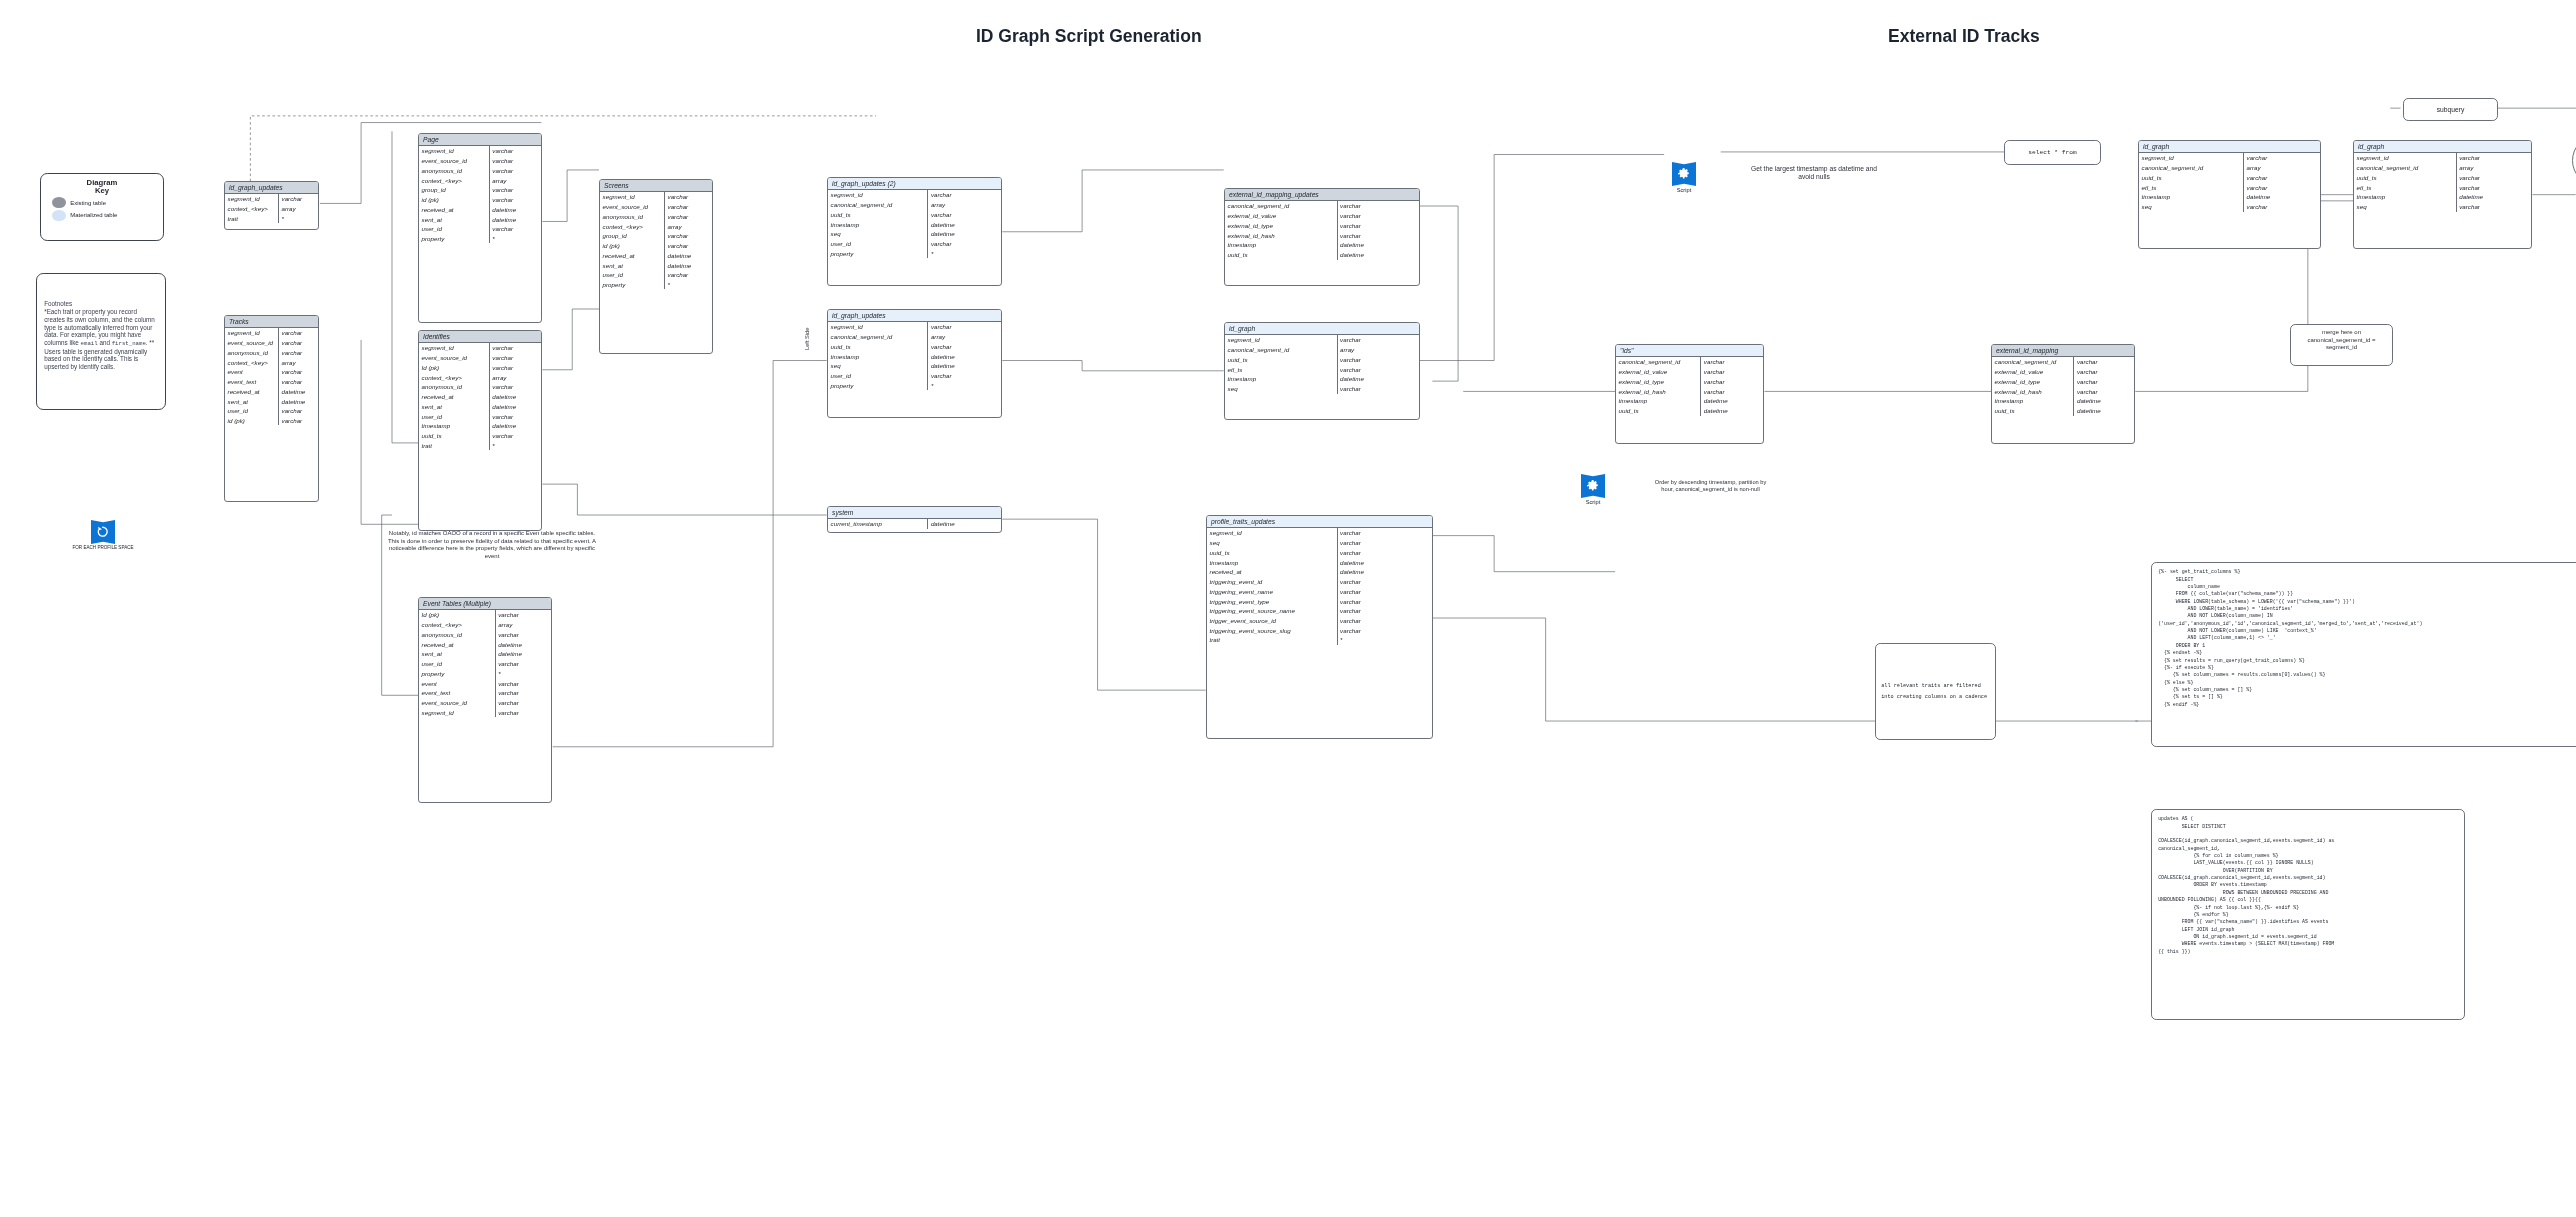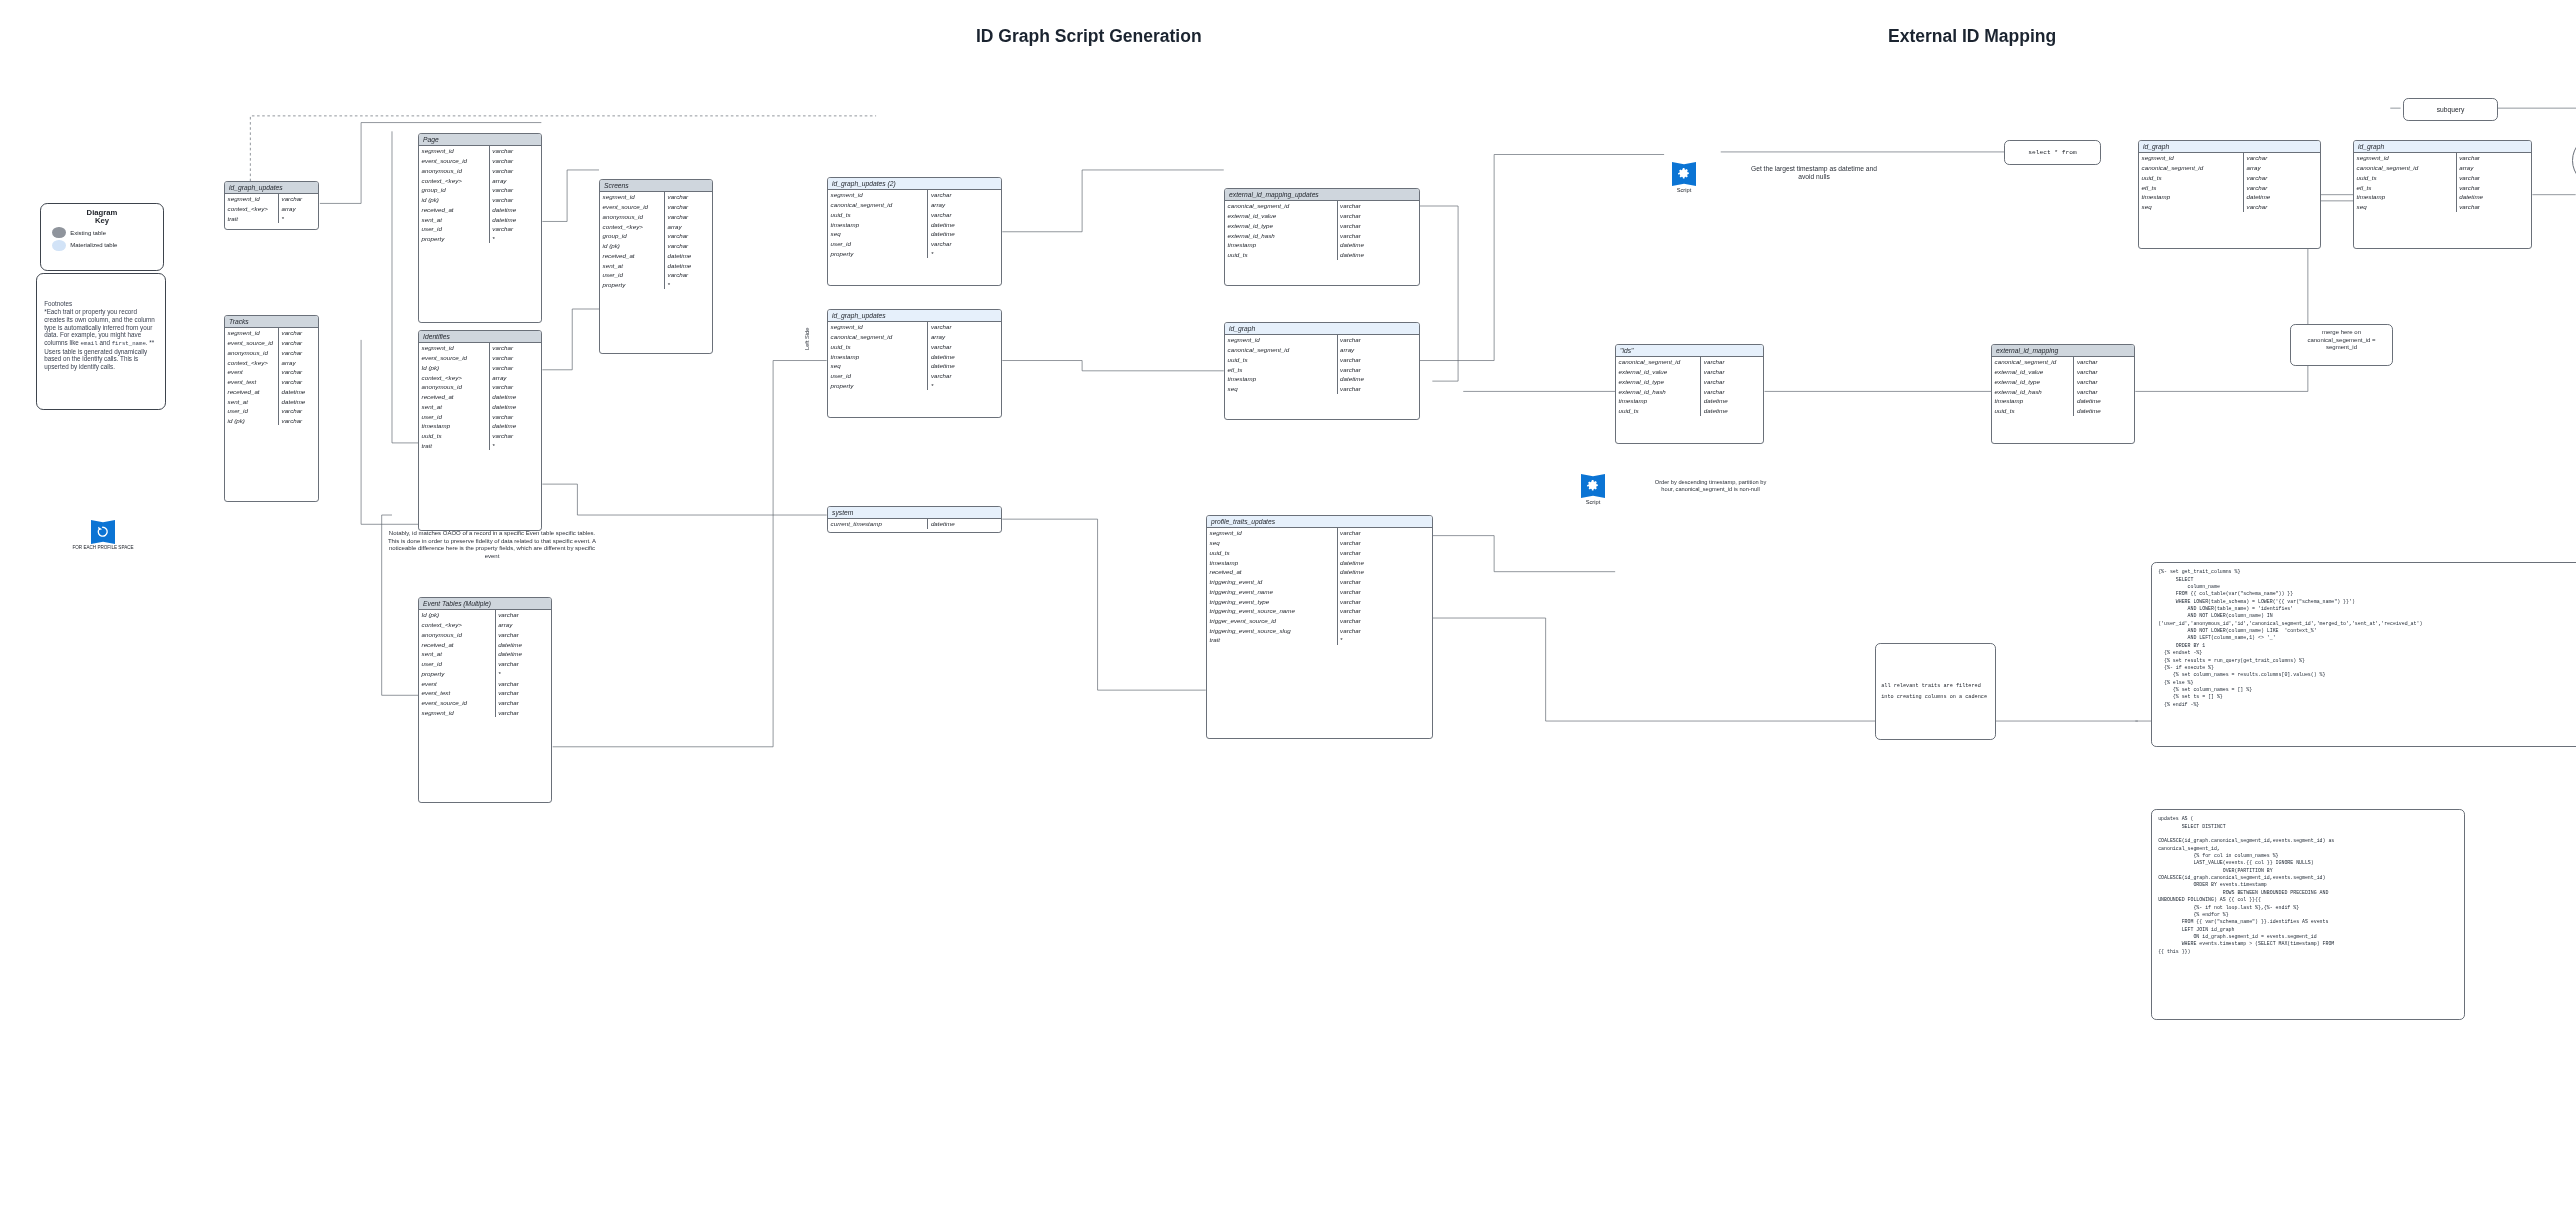--- a/index.html
+++ b/index.html
@@ -90,23 +90,23 @@
     <path d="M5990,375 L6060,375 L6060,800 L6135,800"></path>
     <path d="M5820,504 L5820,600 L6200,600 L6200,660"></path>
     <path d="M5995,1000 L6100,1000 L6100,900 L6135,900"></path>
     <path d="M5820,1155 L5820,1342"></path>
     <path d="M5820,790 L5820,955"></path>
     <path d="M4145,1400 L4150,1400"></path>
     <path d="M5050,1250 L5200,1250 L5200,1000 L5650,1000"></path>
   </svg>
 
   <div class="sect-title" style="left:976px;top:26px;">ID Graph Script Generation</div>
-  <div class="sect-title" style="left:1888px;top:26px;">External ID Mapping</div>
-
-  <div class="roundbox" style="left:40px;top:173px;width:124px;height:68px;margin-top:30px;">
+  <div class="sect-title" style="left:1888px;top:26px;">External ID Tracks</div>
+
+  <div class="roundbox" style="left:40px;top:173px;width:124px;height:68px;">
     <div class="key-title">
       <span>Diagram</span><br>
       <span>Key</span>
     </div>
     <div class="key-row">
       <span class="key-dot existing"></span>
       <span>Existing table</span>
     </div>
     <div class="key-row">
       <span class="key-dot materialized"></span>

